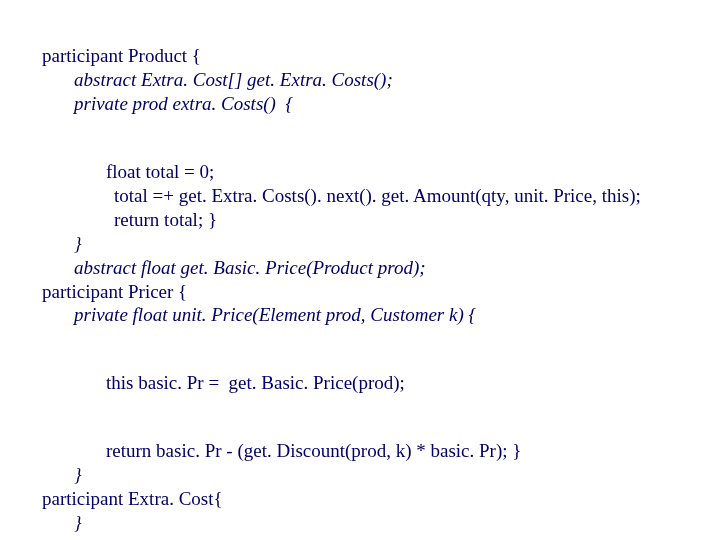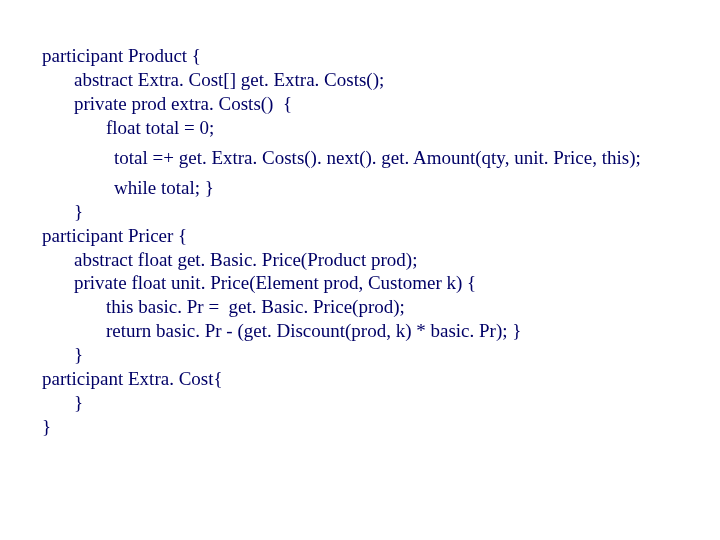--- a/index.html
+++ b/index.html
@@ -10,38 +10,38 @@
     background: #ffffff;
     font-family: "Times New Roman", Times, serif;
     font-size: 19px;
     color: #000066;
     line-height: 1.26;
   }
   .page {
     padding: 44px 30px 30px 42px;
   }
   .l0 { margin-left: 0; }
-  .l1 { margin-left: 32px; }
-  .l2 { margin-left: 64px; }
-  .l3 { margin-left: 72px; margin-top: 6px; }
+  .l1 { margin-left: 32px; font-style: italic; }
+  .l2 { margin-left: 64px; margin-top: 44px; }
+  .l3 { margin-left: 72px; }
   .line { white-space: pre; }
 </style>
 </head>
 <body>
 
 <div class="page">
   <div class="line l0">participant Product {</div>
   <div class="line l1">abstract Extra. Cost[] get. Extra. Costs();</div>
   <div class="line l1">private prod extra. Costs()  {</div>
   <div class="line l2">float total = 0;</div>
   <div class="line l3">total =+ get. Extra. Costs(). next(). get. Amount(qty, unit. Price, this);</div>
-  <div class="line l3">while total; }</div>
+  <div class="line l3">return total; }</div>
   <div class="line l1">}</div>
+  <div class="line l1">abstract float get. Basic. Price(Product prod);</div>
   <div class="line l0">participant Pricer {</div>
-  <div class="line l1">abstract float get. Basic. Price(Product prod);</div>
   <div class="line l1">private float unit. Price(Element prod, Customer k) {</div>
   <div class="line l2">this basic. Pr =  get. Basic. Price(prod);</div>
   <div class="line l2">return basic. Pr - (get. Discount(prod, k) * basic. Pr); }</div>
   <div class="line l1">}</div>
   <div class="line l0">participant Extra. Cost{</div>
   <div class="line l1">}</div>
   <div class="line l0">}</div>
 </div>
 
 </body></html>

